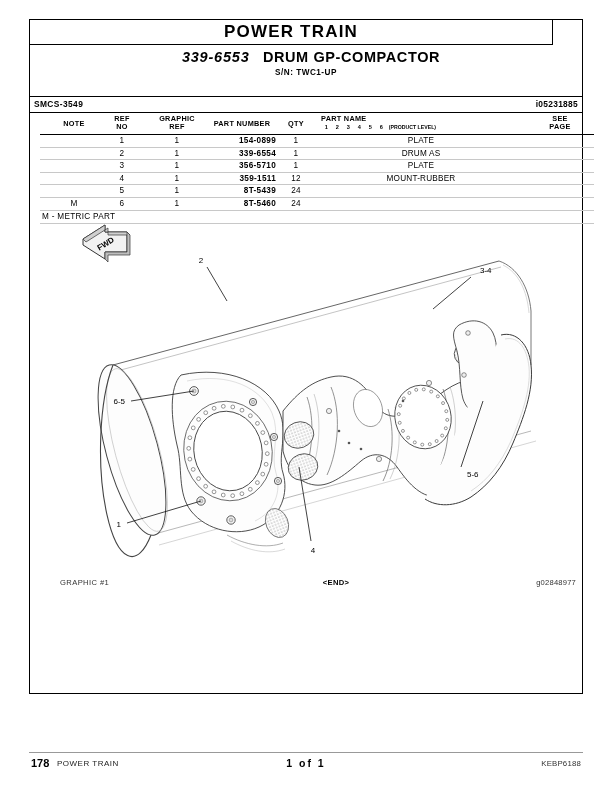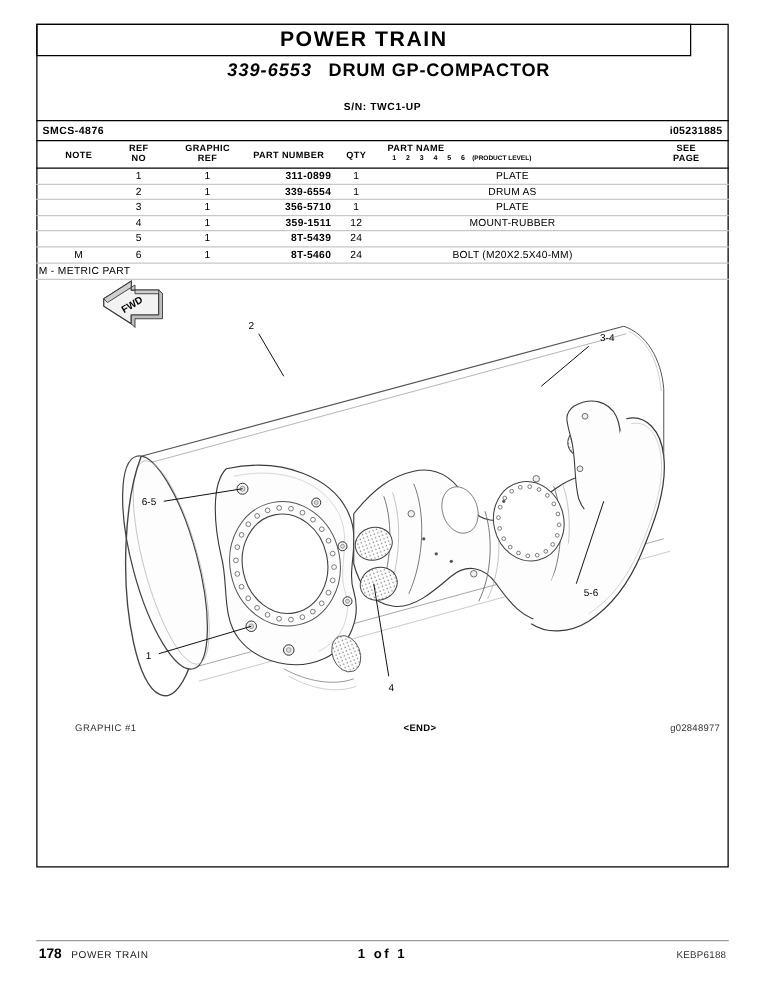--- a/index.html
+++ b/index.html
@@ -18,31 +18,31 @@
           display:flex;align-items:center;justify-content:center;}
   .banner-txt{font-size:17px;font-weight:bold;letter-spacing:1.2px;}
 
   
   .titleblock{position:absolute;left:29px;top:44px;width:554px;height:53px;
               border-bottom:1.6px solid #000;box-sizing:border-box;
               text-align:center;}
   .tb-main{margin-top:5px;font-size:14.5px;font-weight:bold;letter-spacing:.4px;}
   .tb-main .pn{font-style:italic;letter-spacing:.8px;margin-left:10px;}
   .tb-main .nm{letter-spacing:.6px;}
-  .tb-sn{margin-top:16px;font-size:8.2px;font-weight:bold;letter-spacing:.5px;}
+  .tb-sn{margin-top:3px;font-size:8.2px;font-weight:bold;letter-spacing:.5px;}
   .tb-of{margin-top:3px;font-size:8.6px;font-weight:bold;letter-spacing:.5px;}
 
   
   .smcsrow{position:absolute;left:29px;top:97px;width:554px;height:16px;
            border-bottom:1.2px solid #000;box-sizing:border-box;}
   .smcs{position:absolute;left:5px;top:2px;font-size:8.4px;font-weight:bold;letter-spacing:.4px;}
   .docid{position:absolute;right:5px;top:2px;font-size:8.4px;font-weight:bold;letter-spacing:.3px;}
 
   
-  .tbl{position:absolute;left:29px;top:113px;width:554px;}
+  .tbl{position:absolute;left:29px;top:113px;width:554px;padding-left:11px;}
   .thead{position:relative;height:21px;border-bottom:1.1px solid #000;}
   .th{position:absolute;font-size:7.3px;font-weight:bold;text-align:center;
       line-height:8.4px;letter-spacing:.3px;}
   .th.l{text-align:left;}
   .pl-sub{font-size:5.6px;font-weight:bold;letter-spacing:.2px;}
   .pl-sub .lv{display:inline-block;width:11px;text-align:center;}
   .pl-sub .plab{font-size:5.2px;letter-spacing:0;}
 
   .trow{position:relative;height:11.6px;border-bottom:.55px solid #c8c8c8;}
   .trow .c{position:absolute;font-size:8.2px;line-height:11.6px;text-align:center;
@@ -93,21 +93,21 @@
 
   <div class="titleblock">
     <div class="tb-main">
       <span class="pn">339-6553</span>
       &nbsp;&nbsp;<span class="nm">DRUM GP-COMPACTOR</span>
     </div>
     <div class="tb-sn">S/N: TWC1-UP</div>
   </div>
 
   <div class="smcsrow">
-    <span class="smcs">SMCS-4876</span>
+    <span class="smcs">SMCS-3549</span>
     <span class="docid">i05231885</span>
   </div>
 
   <div class="tbl">
 
     <div class="thead">
       <div class="th col-note" style="top:7px;">NOTE</div>
       <div class="th col-ref" style="top:2px;">
         <span>REF</span><br>
         <span>NO</span>
@@ -129,21 +129,21 @@
         <span>SEE</span><br>
         <span>PAGE</span>
       </div>
     </div>
 
     <div id="tbody">
         <div class="trow">
           <div class="c col-note"></div>
           <div class="c col-ref">1</div>
           <div class="c col-gref">1</div>
-          <div class="c pn col-pnum">311-0899</div>
+          <div class="c pn col-pnum">154-0899</div>
           <div class="c col-qty">1</div>
           <div class="c l col-pname">PLATE</div>
           <div class="c col-see"></div>
         </div>
         <div class="trow">
           <div class="c col-note"></div>
           <div class="c col-ref">2</div>
           <div class="c col-gref">1</div>
           <div class="c pn col-pnum">339-6554</div>
           <div class="c col-qty">1</div>
@@ -175,21 +175,20 @@
           <div class="c pn col-pnum">8T-5439</div>
           <div class="c col-qty">24</div>
           <div class="c col-see"></div>
         </div>
         <div class="trow">
           <div class="c col-note">M</div>
           <div class="c col-ref">6</div>
           <div class="c col-gref">1</div>
           <div class="c pn col-pnum">8T-5460</div>
           <div class="c col-qty">24</div>
-          <div class="c l col-pname">BOLT  (M20X2.5X40-MM)</div>
           <div class="c col-see"></div>
         </div>
       </div>
 
     <div class="noterow">
       <span>M - METRIC PART</span>
     </div>
   </div>
 
   <div class="illus">

